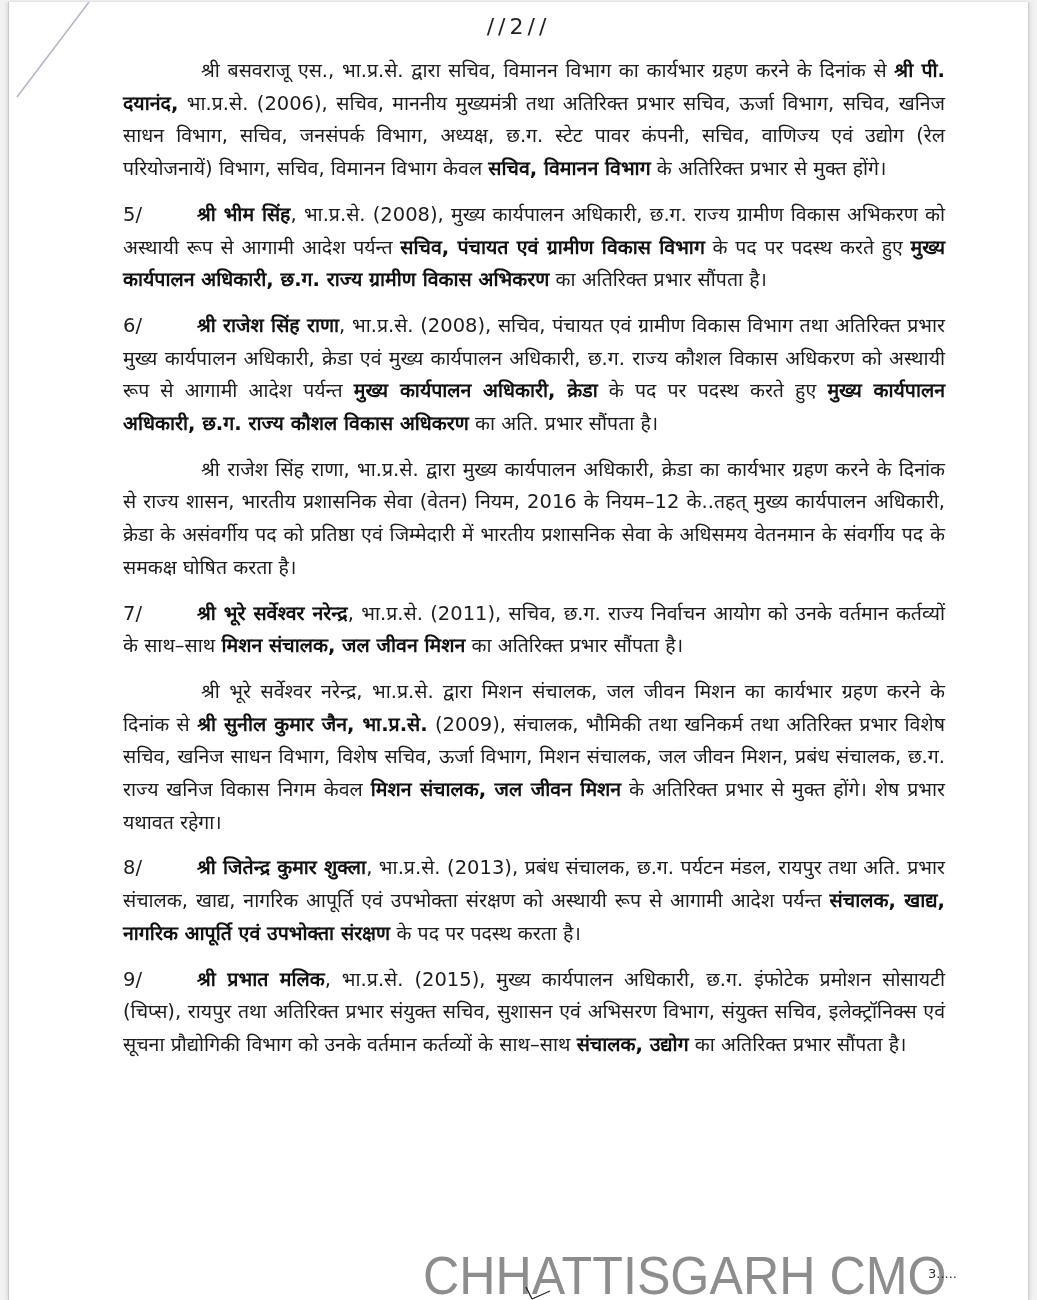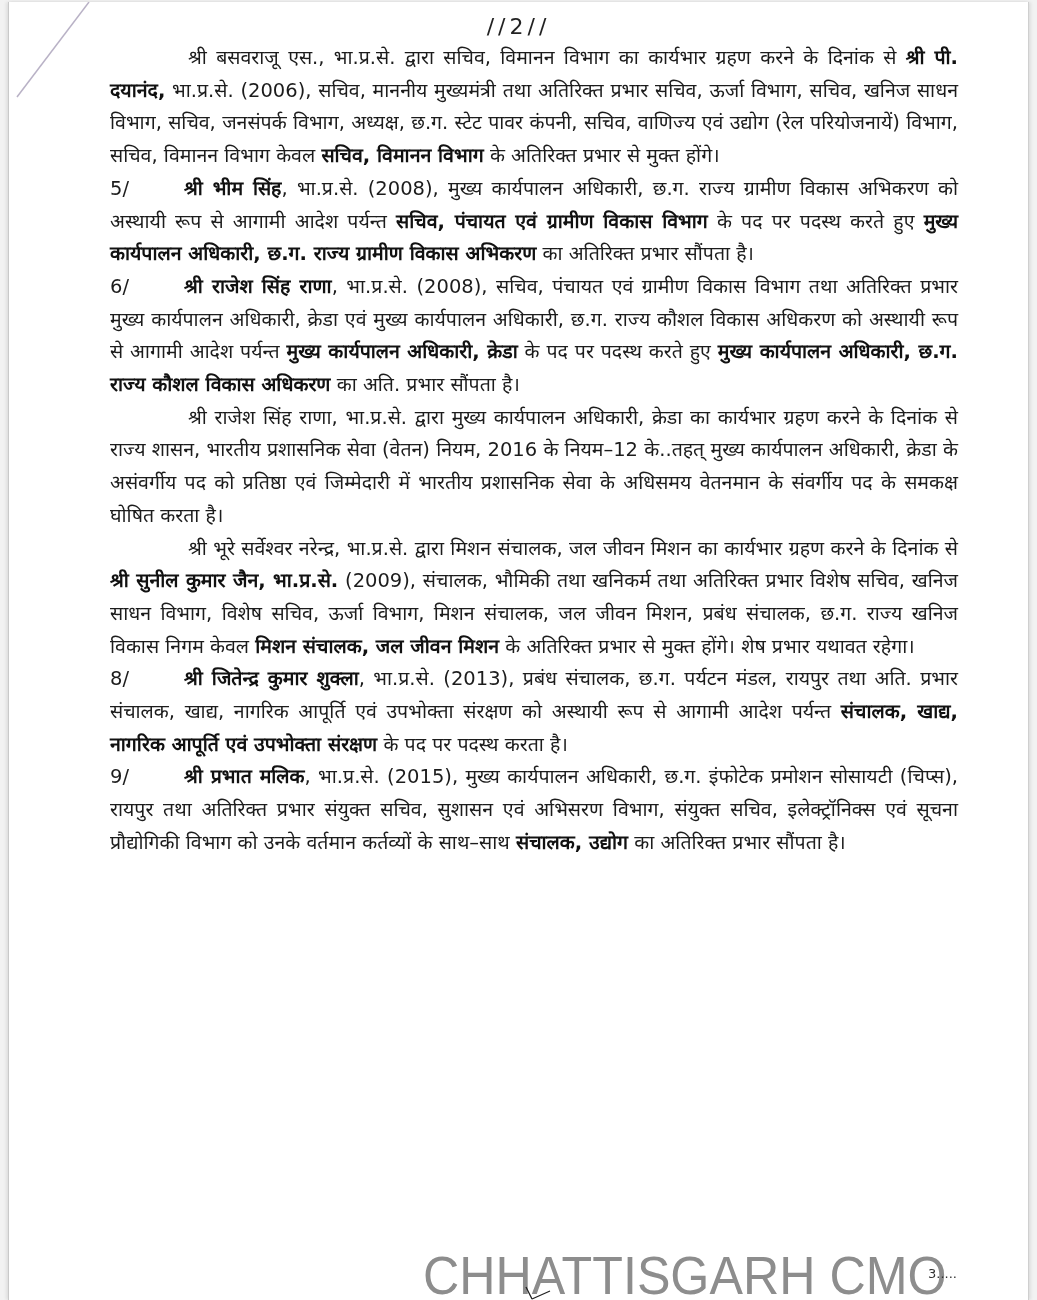--- a/index.html
+++ b/index.html
@@ -21,21 +21,21 @@
   }
   .page-number {
     position: absolute; left: 0; width: 1037px; top: 14px;
     text-align: center; font-size: 22px; color: #222; letter-spacing: 4px;
   }
   .body-text {
     position: absolute; left: 110px; top: 42px; width: 848px;
     font-size: 19.5px; line-height: 32.7px; color: #1c1c1c;
     text-align: justify;
   }
-  .para { margin: 0; }
+  .para { margin: 13px; }
   .indent { text-indent: 78px; }
   .num { display: inline-block; width: 74px; text-indent: 0; }
   b { font-weight: bold; color: #111; }
   .watermark {
     position: absolute; left: 423px; top: 1244px;
     font-family: "Liberation Sans", sans-serif;
     font-size: 54px; color: #8d8d8d; letter-spacing: 0px;
     transform: scaleX(0.93); transform-origin: left top;
     white-space: nowrap;
   }
@@ -59,20 +59,21 @@
   </svg>
 </div>
 
 <div class="page-number">//2//</div>
 
 <div class="body-text" id="body-text">
     <p class="para indent"><span>श्री बसवराजू एस., भा.प्र.से. द्वारा सचिव, विमानन विभाग का कार्यभार ग्रहण करने के दिनांक से </span><b>श्री पी. दयानंद,</b><span>  भा.प्र.से. (2006), सचिव, माननीय मुख्यमंत्री तथा अतिरिक्त प्रभार सचिव, ऊर्जा विभाग, सचिव, खनिज साधन विभाग, सचिव, जनसंपर्क विभाग, अध्यक्ष, छ.ग. स्टेट पावर कंपनी, सचिव, वाणिज्य एवं उद्योग (रेल परियोजनायें) विभाग, सचिव, विमानन विभाग केवल </span><b>सचिव, विमानन विभाग</b><span> के अतिरिक्त प्रभार से मुक्त होंगे।</span></p>
     <p class="para"><span class="num">5/</span><b>श्री भीम सिंह</b><span>, भा.प्र.से. (2008), मुख्य कार्यपालन अधिकारी, छ.ग. राज्य ग्रामीण विकास अभिकरण को अस्थायी रूप से आगामी आदेश पर्यन्त </span><b>सचिव, पंचायत एवं ग्रामीण विकास विभाग</b><span> के पद पर पदस्थ करते हुए </span><b>मुख्य कार्यपालन अधिकारी, छ.ग. राज्य ग्रामीण विकास अभिकरण</b><span> का अतिरिक्त प्रभार सौंपता है।</span></p>
     <p class="para"><span class="num">6/</span><b>श्री राजेश सिंह राणा</b><span>, भा.प्र.से. (2008), सचिव, पंचायत एवं ग्रामीण विकास विभाग तथा अतिरिक्त प्रभार मुख्य कार्यपालन अधिकारी, क्रेडा एवं मुख्य कार्यपालन अधिकारी, छ.ग. राज्य कौशल विकास अधिकरण को अस्थायी रूप से आगामी आदेश पर्यन्त </span><b>मुख्य कार्यपालन अधिकारी, क्रेडा</b><span> के पद पर पदस्थ करते हुए </span><b>मुख्य कार्यपालन अधिकारी, छ.ग. राज्य कौशल विकास अधिकरण</b><span> का अति. प्रभार सौंपता है।</span></p>
     <p class="para indent"><span>श्री राजेश सिंह राणा, भा.प्र.से. द्वारा मुख्य कार्यपालन अधिकारी, क्रेडा का कार्यभार ग्रहण करने के दिनांक से राज्य शासन, भारतीय प्रशासनिक सेवा (वेतन) नियम, 2016 के नियम–12 के..तहत् मुख्य कार्यपालन अधिकारी, क्रेडा के असंवर्गीय पद को प्रतिष्ठा एवं जिम्मेदारी में भारतीय प्रशासनिक सेवा के अधिसमय वेतनमान के संवर्गीय पद के समकक्ष घोषित करता है।</span></p>
+    <p class="para"><span class="num">7/</span><b>श्री भूरे सर्वेश्वर नरेन्द्र</b><span>, भा.प्र.से. (2011), सचिव, छ.ग. राज्य निर्वाचन आयोग को उनके वर्तमान कर्तव्यों के साथ–साथ </span><b>मिशन संचालक, जल जीवन मिशन</b><span> का अतिरिक्त प्रभार सौंपता है।</span></p>
     <p class="para indent"><span>श्री भूरे सर्वेश्वर नरेन्द्र, भा.प्र.से. द्वारा मिशन संचालक, जल जीवन मिशन का कार्यभार ग्रहण करने के दिनांक से </span><b>श्री सुनील कुमार जैन, भा.प्र.से.</b><span> (2009), संचालक, भौमिकी तथा खनिकर्म तथा अतिरिक्त प्रभार विशेष सचिव, खनिज साधन विभाग, विशेष सचिव, ऊर्जा विभाग, मिशन संचालक, जल जीवन मिशन, प्रबंध संचालक, छ.ग. राज्य खनिज विकास निगम केवल </span><b>मिशन संचालक, जल जीवन मिशन</b><span> के अतिरिक्त प्रभार से मुक्त होंगे। शेष प्रभार यथावत रहेगा।</span></p>
     <p class="para"><span class="num">8/</span><b>श्री जितेन्द्र कुमार शुक्ला</b><span>, भा.प्र.से. (2013), प्रबंध संचालक, छ.ग. पर्यटन मंडल, रायपुर तथा अति. प्रभार संचालक, खाद्य, नागरिक आपूर्ति एवं उपभोक्ता संरक्षण को अस्थायी रूप से आगामी आदेश पर्यन्त </span><b>संचालक, खाद्य, नागरिक आपूर्ति एवं उपभोक्ता संरक्षण</b><span> के पद पर पदस्थ करता है।</span></p>
     <p class="para"><span class="num">9/</span><b>श्री प्रभात मलिक</b><span>, भा.प्र.से. (2015), मुख्य कार्यपालन अधिकारी, छ.ग. इंफोटेक प्रमोशन सोसायटी (चिप्स), रायपुर तथा अतिरिक्त प्रभार संयुक्त सचिव, सुशासन एवं अभिसरण विभाग, संयुक्त सचिव, इलेक्ट्रॉनिक्स एवं सूचना प्रौद्योगिकी विभाग को उनके वर्तमान कर्तव्यों के साथ–साथ </span><b>संचालक, उद्योग</b><span> का अतिरिक्त प्रभार सौंपता है।</span></p>
   </div>
 
 <div class="watermark">CHHATTISGARH CMO</div>
 <div class="continued">3.....</div>
 <div class="footer-path">...Order IAS.DOC</div>
 <svg class="sign-mark" viewBox="0 0 40 15">
   <path d="M6 2 L12 14 M12 14 L30 6" stroke="#222" stroke-width="1.3" fill="none"></path>

